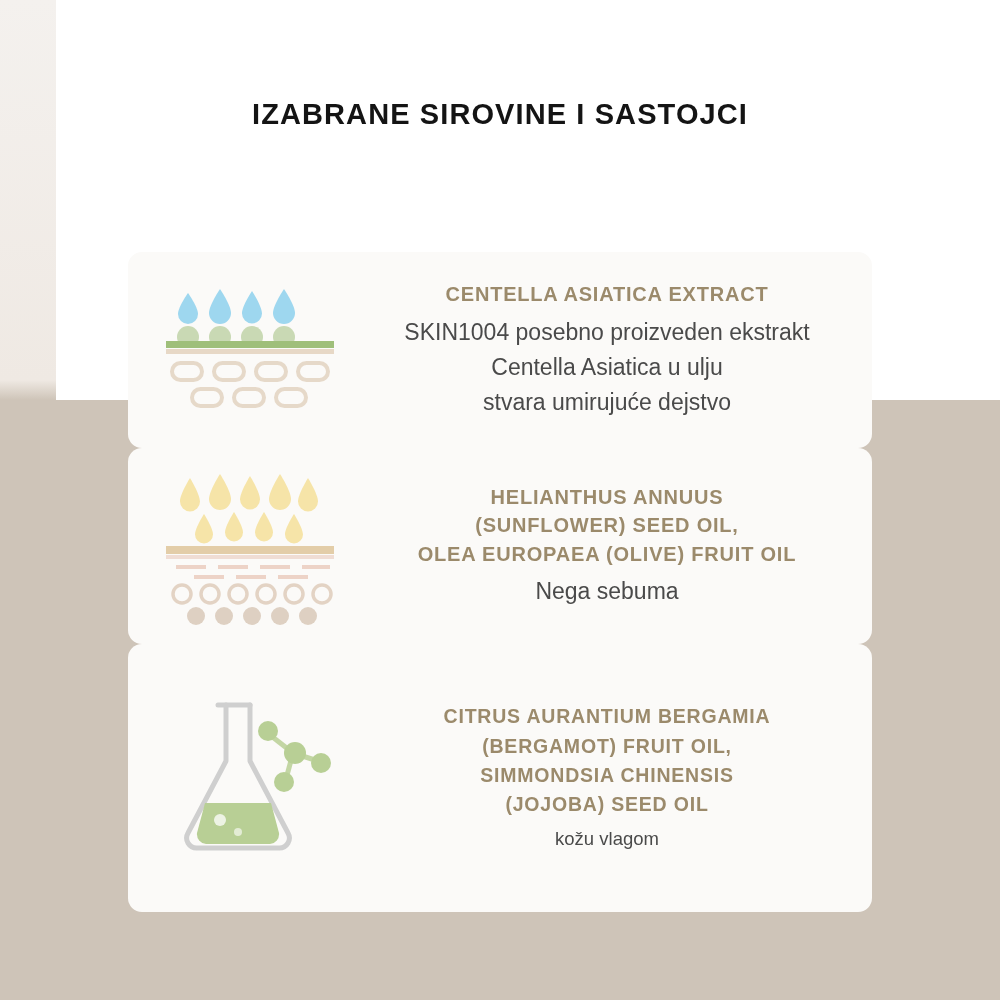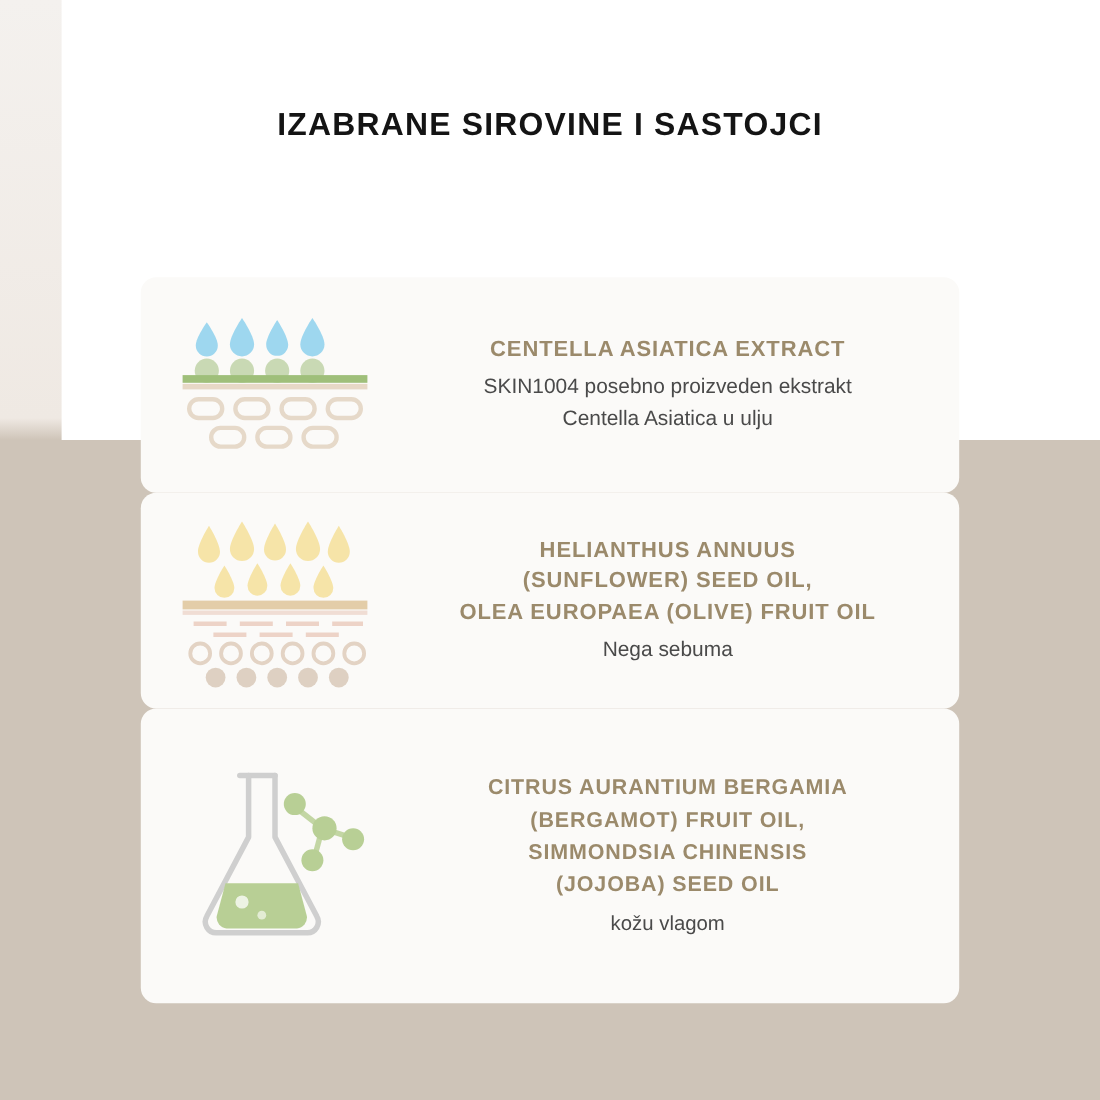--- a/index.html
+++ b/index.html
@@ -96,21 +96,21 @@
   .card-heading {
     color: #9b8a6b;
     font-weight: bold;
     font-size: 20px;
     letter-spacing: 0.8px;
     line-height: 1.42;
     margin: 0 0 6px 0;
   }
   .card-desc {
     color: #4a4a4a;
-    font-size: 19px;
+    font-size: 23px;
     line-height: 1.52;
     margin: 0;
     font-weight: 400;
   }
   .card-3 .card-heading { font-size: 19.5px; line-height: 1.5; }
   .card-3 .card-desc { font-size: 18.5px; }
 </style>
 </head>
 <body>
 
@@ -150,20 +150,21 @@
             <rect x="76" y="114" width="30" height="17" rx="8.5"></rect>
             <rect x="118" y="114" width="30" height="17" rx="8.5"></rect>
           </g>
         </svg>
       </div>
       <div class="card-body">
         <div class="card-heading">CENTELLA ASIATICA EXTRACT</div>
         <div class="card-desc">
           <div>SKIN1004 posebno proizveden ekstrakt</div>
           <div>Centella Asiatica u ulju</div>
+          <div>stvara umirujuće dejstvo</div>
         </div>
       </div>
     </div>
 
     <div class="card card-2">
       <div class="card-icon">
         <svg width="190" height="160" viewBox="0 0 190 160">
           <g fill="#f6e4a8">
             <path d="M32 12 C32 12 22 28 22 35.5 a10 10 0 0 0 20 0 C42 28 32 12 32 12 Z"></path>
             <path d="M62 8 C62 8 51 25 51 33 a11 11 0 0 0 22 0 C73 25 62 8 62 8 Z"></path>

